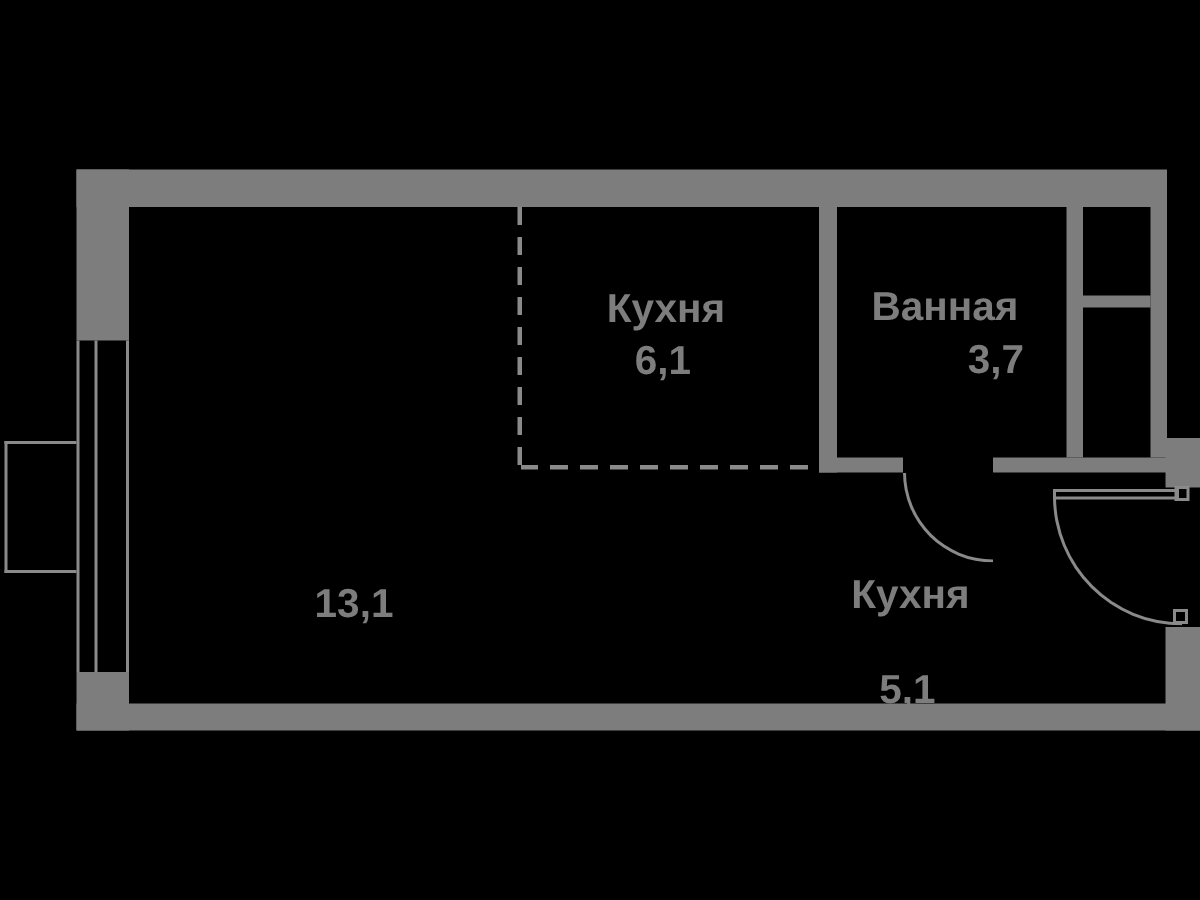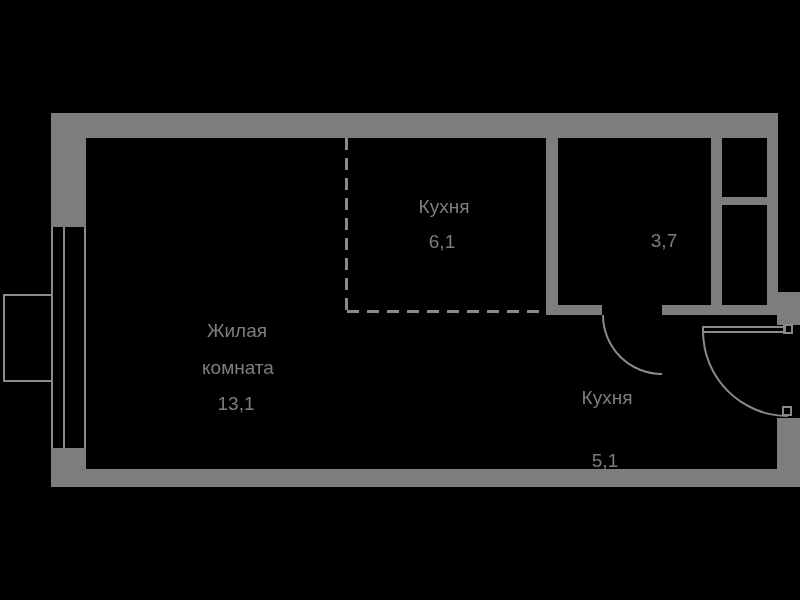--- a/index.html
+++ b/index.html
@@ -9,21 +9,21 @@
     background:var(--background,#000);
     overflow:hidden;
     font-family:"Liberation Sans", sans-serif;
   }
   .wall{position:absolute;background:var(--wall,#7d7d7d);}
   .thinline{position:absolute;background:var(--line,#8a8a8a);}
   .label{
     position:absolute;
     transform:translate(-50%,-50%);
     color:var(--text,#7d7d7d);
-    font-size:19px;font-weight:400;
+    font-size:27px;font-weight:700;
     white-space:nowrap;line-height:1;
   }
   .arc{
     position:absolute;
     border-left:2px solid var(--line,#8a8a8a);
     border-bottom:2px solid var(--line,#8a8a8a);
     border-bottom-left-radius:100% 100%;
     box-sizing:border-box;
   }
   .sq{
@@ -112,25 +112,24 @@
   <div class="dash-v"></div>
   <div class="dash-h"></div>
 
   <div class="arc arc-bath"></div>
 
   <div class="leaf-entry"></div>
   <div class="arc arc-entry"></div>
   <div class="sq sq-hinge"></div>
   <div class="sq sq-strike"></div>
 
-  <span class="label lbl-living-1">Жилая</span>
-  <span class="label lbl-living-2">комната</span>
   <span class="label lbl-living-area">13,1</span>
 
   <span class="label lbl-kitchen">Кухня</span>
   <span class="label lbl-kitchen-area">6,1</span>
 
+  <span class="label lbl-bath">Ванная</span>
   <span class="label lbl-bath-area">3,7</span>
 
   <span class="label lbl-hall">Кухня</span>
   <span class="label lbl-hall-area">5,1</span>
 
 </div>
 
 </body></html>

